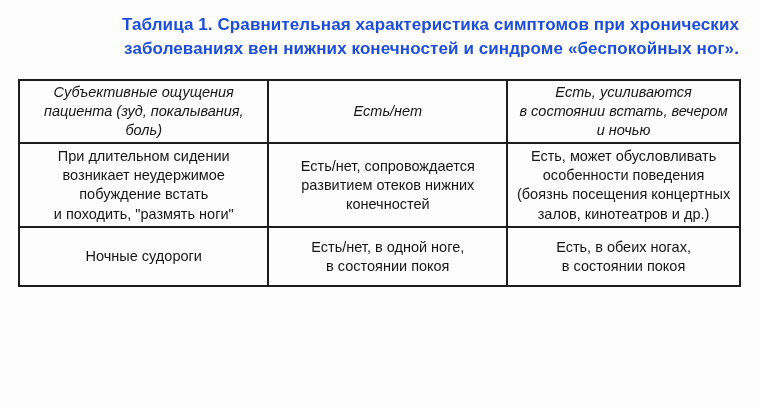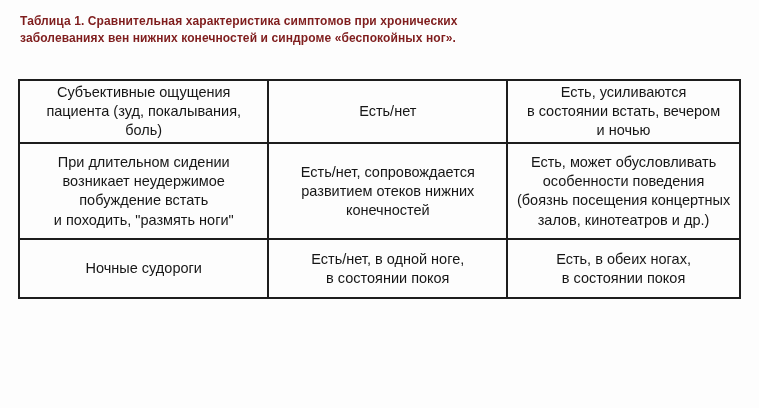--- a/index.html
+++ b/index.html
@@ -11,25 +11,25 @@
   }
   .page {
     width: 759px;
     height: 408px;
     position: relative;
     overflow: hidden;
     background: #fdfdfd;
   }
   .doc-title {
     margin: 13px 20px 0 20px;
-    text-align: left;
-    font-size: 12px;
+    text-align: right;
+    font-size: 17px;
     font-weight: bold;
     line-height: 1.4;
-    color: #7f1d1d;
+    color: #1d4ed8;
     white-space: pre-line;
     letter-spacing: 0.1px;
   }
   table.cmp-table {
     position: absolute;
     left: 18px;
     top: 79px;
     width: 723px;
     border-collapse: collapse;
     table-layout: fixed;
@@ -44,22 +44,22 @@
     vertical-align: middle;
     font-size: 14.5px;
     font-weight: normal;
     line-height: 1.32;
     padding: 2px 6px;
     white-space: pre-line;
     color: #161616;
   }
   tr.r-head  { height: 47px; }
   tr.r-1     { height: 55px; }
-  tr.r-2     { height: 48px; }
-  tr.r-3     { height: 96px; }
+  tr.r-2     { height: 48px; font-style: italic; }
+  tr.r-3     { height: 84px; }
   tr.r-4     { height: 59px; padding-left: 44px; }
 </style>
 </head>
 <body>
 
 <div class="page">
 
   <div class="doc-title">Таблица 1. Сравнительная характеристика симптомов при хронических
 заболеваниях  вен нижних конечностей и синдроме «беспокойных ног».</div>
 

